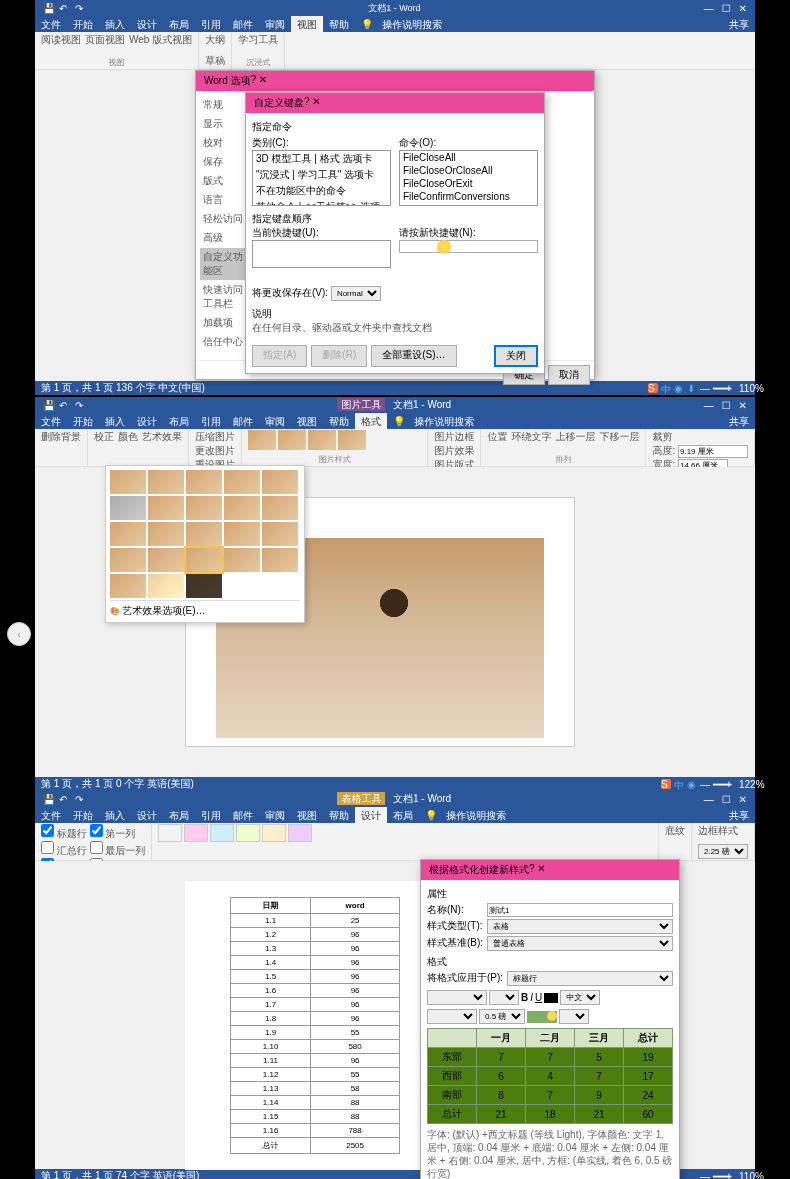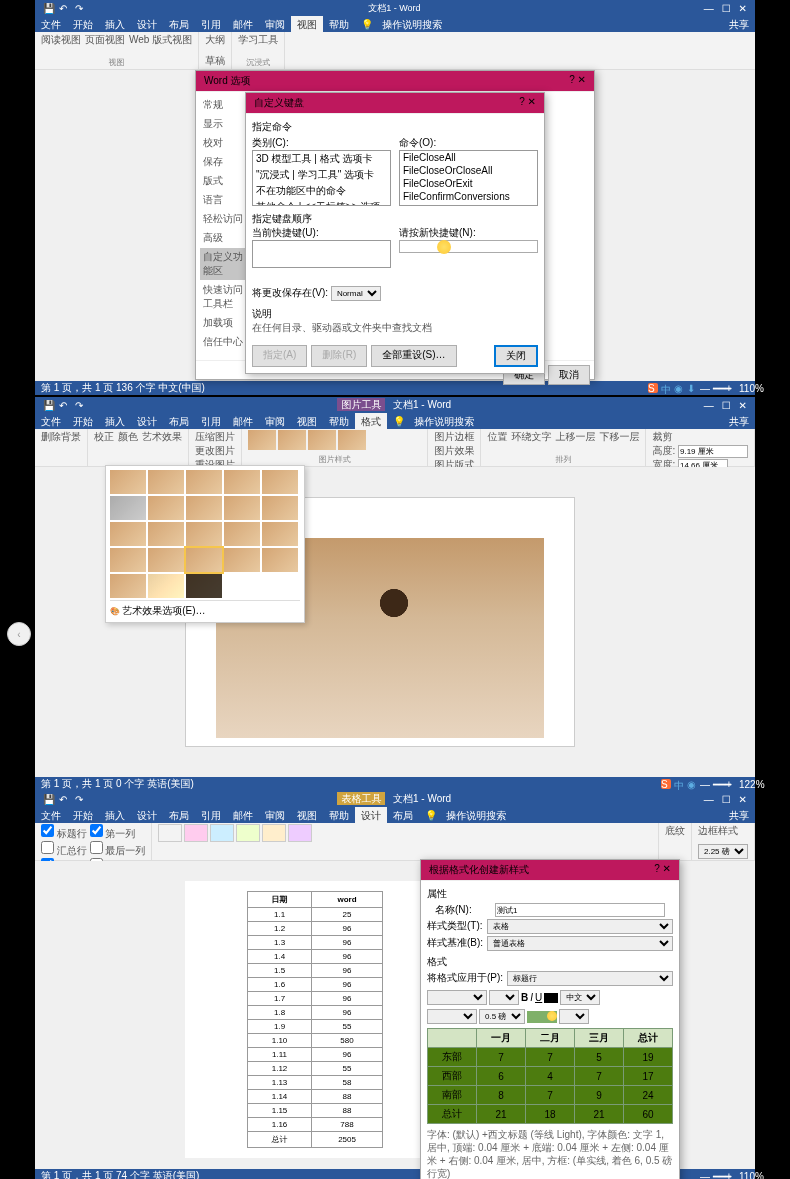--- a/index.html
+++ b/index.html
@@ -12,40 +12,40 @@
 .titlebar .wcontrols{display:flex;gap:8px}
 .menubar{background:#2b579a;display:flex;height:16px;color:#fff;font-size:9px}
 .menubar span{padding:2px 6px}
 .menubar .active{background:#f3f3f3;color:#333}
 .ribbon{background:#f3f3f3;height:38px;border-bottom:1px solid #ddd;display:flex;font-size:8px;color:#555}
 .ribbon .grp{border-right:1px solid #ddd;padding:1px 6px;display:flex;flex-direction:column;justify-content:space-between}
 .ribbon .row{display:flex;gap:4px}
 .ribbon .lbl{text-align:center;font-size:8px;color:#888}
 .doc{background:#fff;position:relative}
 .dialog{position:absolute;background:#fff;border:1px solid #aaa;box-shadow:2px 2px 8px rgba(0,0,0,0.3)}
-.dialog-title{background:#be185d;padding:3px 8px;font-size:9px;border-bottom:1px solid #eee;display:flex;justify-content:space-between}
+.dialog-title{background:#ec4899;padding:3px 8px;font-size:9px;border-bottom:1px solid #eee;display:flex;justify-content:flex-start}
 .dialog-body{display:flex}
 .dlg-side{width:55px;background:#fff;padding:4px;font-size:8px;color:#555}
 .dlg-side div{padding:2px 3px;margin-bottom:1px}
 .dlg-side .sel{background:#c5c5c5}
 .dlg-main{flex:1;padding:6px;font-size:8px}
 .listbox{border:1px solid #999;background:#fff;font-size:8px;height:56px;overflow:hidden}
 .listbox div{padding:1px 3px}
 .btn{background:#e1e1e1;border:1px solid #adadad;padding:2px 10px;font-size:10px;display:inline-block}
 .btn-primary{border:2px solid #0078d7}
 .statusbar{background:#2b579a;color:#fff;height:14px;font-size:8px;display:flex;align-items:center;padding:0 6px;justify-content:space-between}
 .statusbar .icons{display:flex;gap:3px;align-items:center}
 .statusbar .icons span{width:10px;height:10px}
 input,select{border:1px solid #ababab;font-size:8px;padding:1px}
 .thumbgrid{position:absolute;background:#fff;border:1px solid #ccc;box-shadow:2px 2px 6px rgba(0,0,0,0.2);padding:4px}
 .thumbgrid .trow{display:flex;gap:2px;margin-bottom:2px}
 .thumb{width:36px;height:24px;background:linear-gradient(135deg,#d4a574,#e8c9a0)}
 .photo{background:linear-gradient(180deg,#c49a6c 0%,#d4b896 40%,#e8d5c0 100%);position:relative}
 .photo::after{content:"";position:absolute;left:45%;top:15%;width:60px;height:70px;background:radial-gradient(circle,#3d2817 30%,transparent 31%);border-radius:50% 50% 40% 40%}
-.table-demo{border-collapse:collapse;width:136px;margin:0 auto}
+.table-demo{border-collapse:collapse;width:170px;margin:6px auto}
 .table-demo td,.table-demo th{border:1px solid #999;padding:2px 6px;font-size:8px;text-align:center}
 .sample-table{border-collapse:collapse;font-size:8px;width:100%}
 .sample-table td,.sample-table th{border:1px solid #7a9b76;padding:2px 12px;text-align:center}
 .sample-table th{background:#d4e4c4}
 .sample-table td{background:#4d7c0f}
 .circle-btn{position:absolute;width:24px;height:24px;border-radius:50%;background:#f0f0f0;border:1px solid #ccc;display:flex;align-items:center;justify-content:center;color:#999}
 .yellow-dot{width:14px;height:14px;background:radial-gradient(circle,#ffe066,#ffc933);border-radius:50%;position:absolute}
 </style>
 </head>
 <body>
@@ -479,21 +479,21 @@
         </table>
     </div>
 
     <div class="dialog" style="left:385px;top:-2px;width:260px">
       <div class="dialog-title">
         <span>根据格式化创建新样式</span>
         <span><span>?</span> <span>✕</span></span>
       </div>
       <div class="dlg-main">
         <div>属性</div>
-        <div style="display:flex;margin:2px 8px">
+        <div style="display:flex;margin:2px 0">
             <span style="width:60px">名称(N):</span>
             <input style="flex: 1 1 0%;" value="测试1">
           </div>
         <div style="display:flex;margin:2px 0">
             <span style="width:60px">样式类型(T):</span>
             <select style="flex:1"><option>表格</option></select>
           </div>
         <div style="display:flex;margin:2px 0">
             <span style="width:60px">样式基准(B):</span>
             <select style="flex:1"><option>普通表格</option></select>

